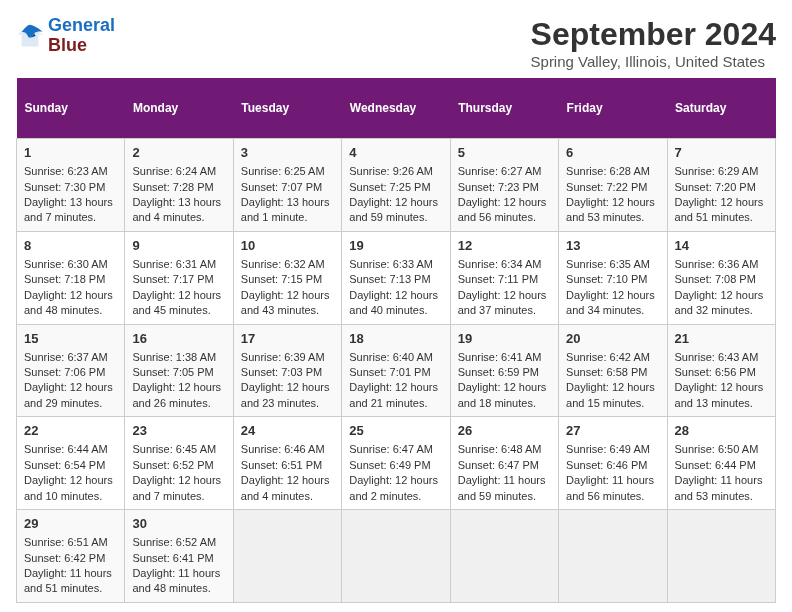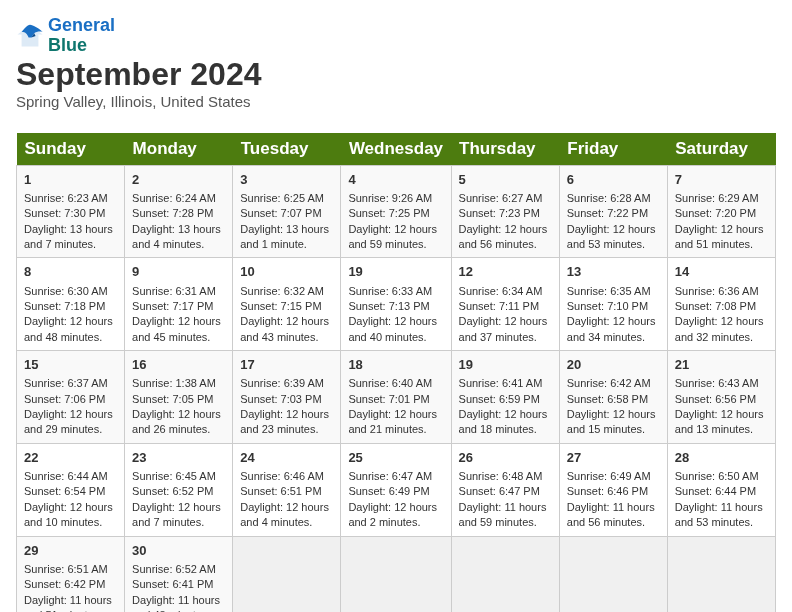--- a/index.html
+++ b/index.html
@@ -7,22 +7,21 @@
       font-family: Arial, sans-serif;
       background: #fff;
       width: 792px;
       min-height: 612px;
       padding: 16px;
     }
     .header-area {
       display: flex;
       justify-content: space-between;
       align-items: flex-start;
-      margin-bottom: 23px;
-      flex-direction: column;
+      margin-bottom: 8px;
     }
     .logo {
       display: flex;
       align-items: center;
       gap: 4px;
     }
     .logo-text {
       font-size: 18px;
       font-weight: bold;
       color: #333;
@@ -46,25 +45,25 @@
     .subtitle {
       font-size: 15px;
       color: #555;
     }
     table {
       width: 100%;
       border-collapse: collapse;
       font-size: 11px;
     }
     thead tr th {
-      background-color: #4d7c0f;
+      background-color: #701a75;
       color: #fff;
-      padding: 6px 8px;
+      padding: 23px 8px;
       text-align: left;
-      font-size: 17px;
+      font-size: 12px;
       font-weight: bold;
     }
     tbody tr td {
       border: 1px solid #ccc;
       padding: 5px 7px;
       vertical-align: top;
       width: 14.28%;
       background: #fff;
       color: #333;
       line-height: 1.4;
@@ -87,21 +86,21 @@
 
 <div class="header-area">
   <div class="logo">
     <svg class="logo-bird" viewBox="0 0 40 40">
       <polygon points="20,5 38,18 32,18 32,35 8,35 8,18 2,18" fill="#1a6fc4" opacity="0.15"></polygon>
       <path d="M20,4 C24,4 34,10 38,14 C34,13 28,14 26,16 L22,22 L18,22 C16,18 14,14 8,14 C12,10 16,4 20,4 Z" fill="#1a6fc4"></path>
       <path d="M26,16 L28,20 L22,22 Z" fill="#0d4a8a"></path>
     </svg>
     <div class="logo-text">
       <div><span>General</span></div>
-      <div style="color:#0f766e;">Blue</div>
+      <div style="color:#7f1d1d;">Blue</div>
     </div>
   </div>
   <div class="title-area">
     <div class="main-title">September 2024</div>
     <div class="subtitle">Spring Valley, Illinois, United States</div>
   </div>
 </div>
 
 <table>
   <thead>

